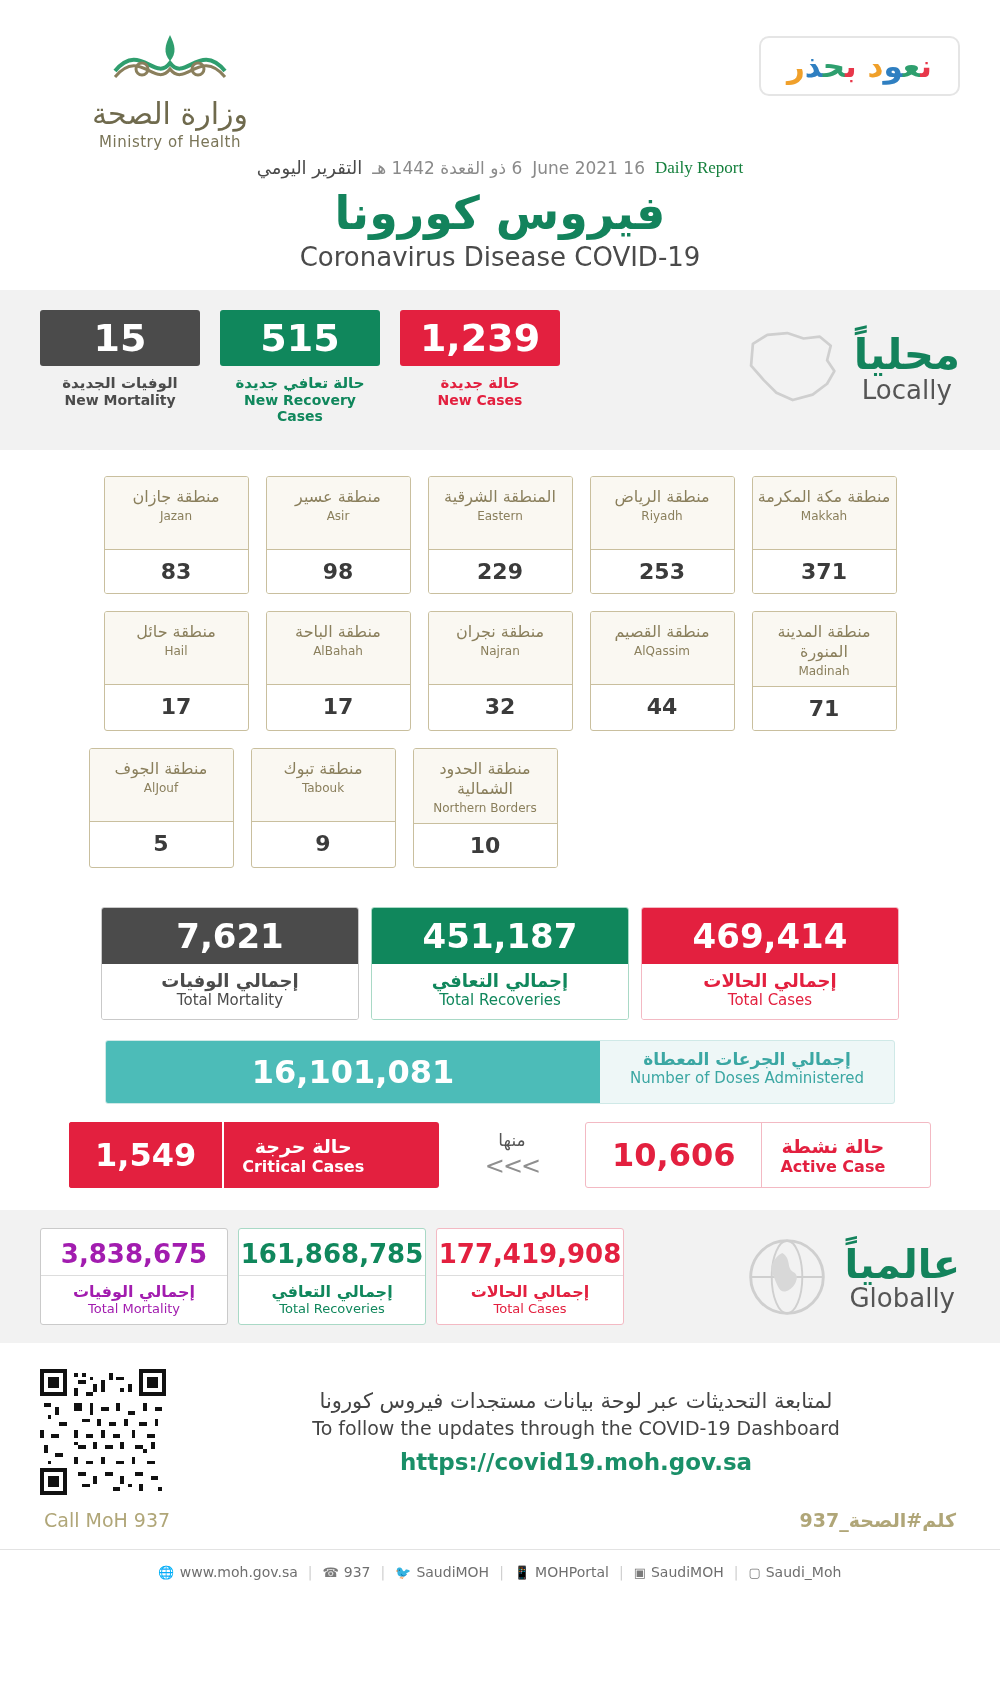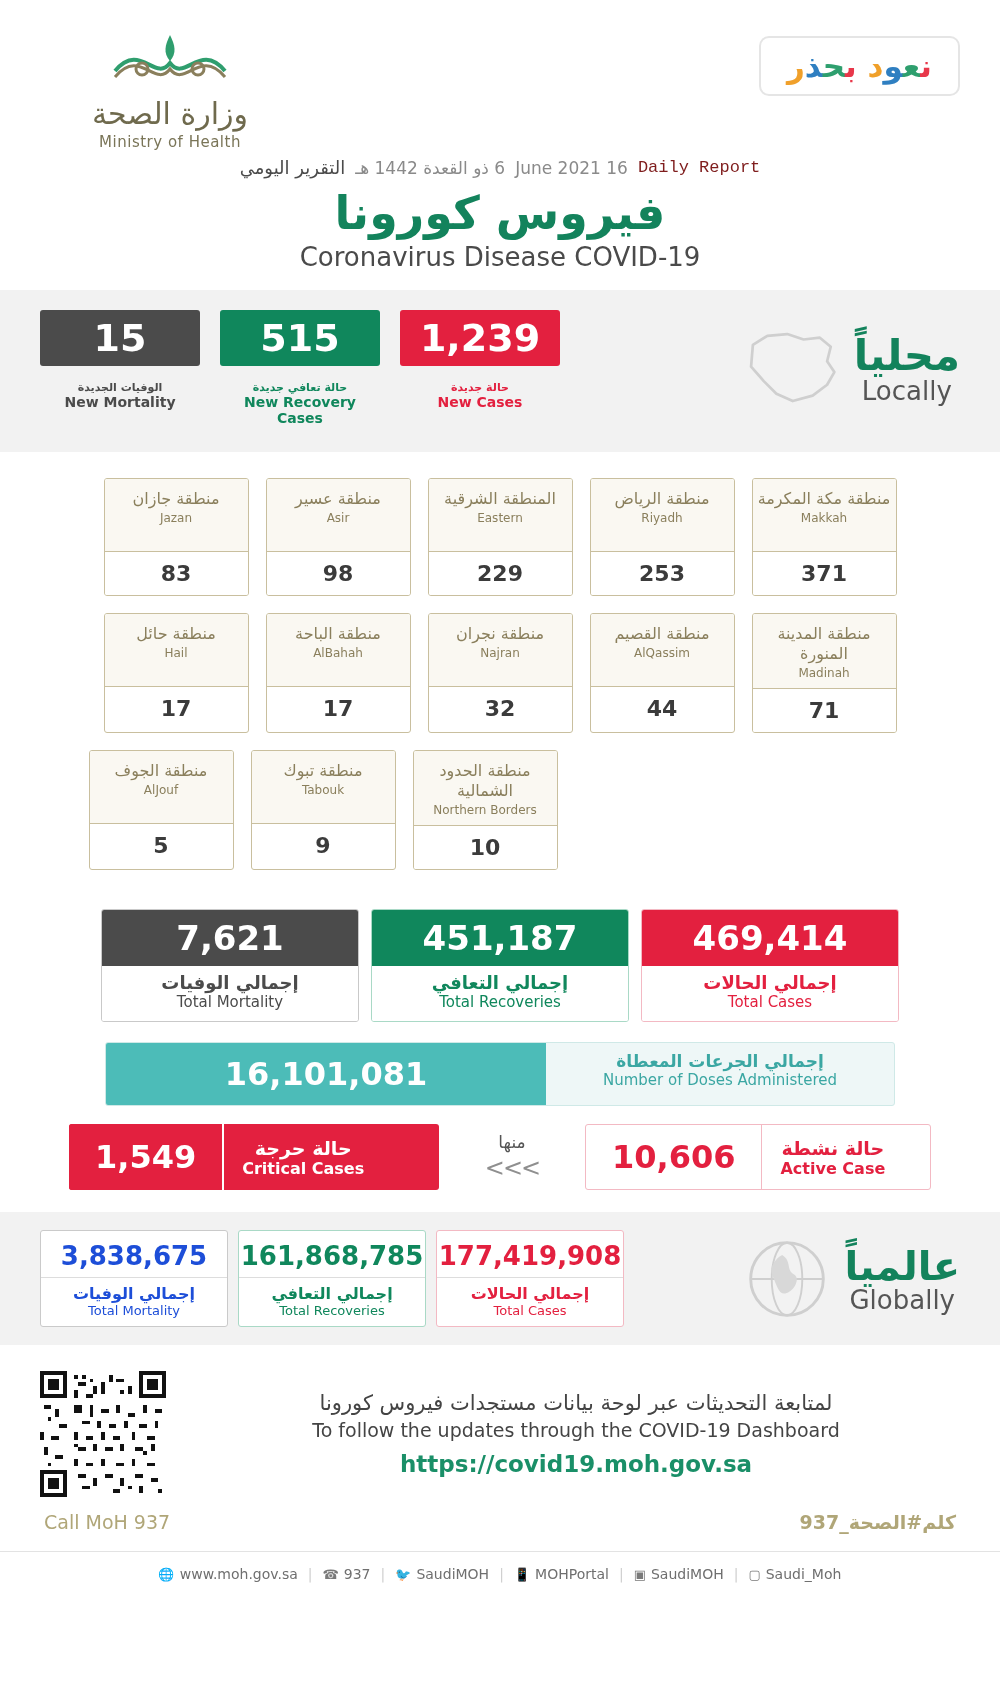--- a/index.html
+++ b/index.html
@@ -25,39 +25,39 @@
   .c1 { color:#e8374a; } .c2 { color:#2e9f6e; } .c3 { color:#2f7fc1; } .c4 { color:#f0a02a; }
 
   
   .titleband { text-align:center; padding: 6px 0 18px 0; }
   .daily {
     font-size: 17px; color:#4a4a4a; display:flex; justify-content:center; gap:10px; align-items:center;
     direction:rtl;
   }
   .daily .ar { font-size: 18px; }
   .daily .date { color:#8a8a8a; }
-  .daily .en { font-family:Liberation Mono, monospace; color:#7f1d1d; }
+  .daily .en { font-family:Liberation Serif, serif; color:#15803d; }
   .big-ar { font-size: 46px; font-weight:bold; color:#13835c; direction:rtl; margin-top: 8px; letter-spacing:1px;}
   .big-en { font-size: 26px; color:#4a4a4a; margin-top: 2px; }
 
   
   .locally {
     background:#f2f2f2; padding: 20px 40px 26px 40px; display:flex; align-items:center; justify-content:space-between;
   }
   .locally-right { display:flex; align-items:center; gap: 14px; }
   .locally-label { text-align:center; direction:rtl; }
   .locally-label .ar { font-size: 42px; font-weight:bold; color:#13835c; }
   .locally-label .en { font-size: 26px; color:#555; margin-top:-4px; }
   .ksa-map { width: 100px; height: 86px; }
   .stat-cards { display:flex; gap: 20px; }
   .stat-card { text-align:center; width: 160px; }
   .stat-card .num {
     font-size: 38px; font-weight:bold; color:#fff; padding: 6px 0; border-radius:3px;
   }
-  .stat-card .lab-ar { font-size: 11px; margin-top:15px; direction:rtl; font-weight:bold;}
+  .stat-card .lab-ar { font-size: 15px; margin-top:8px; direction:rtl; font-weight:bold;}
   .stat-card .lab-en { font-size: 14px; font-weight:bold; }
   .grey .num { background:#4b4b4b; } .grey .lab-ar, .grey .lab-en { color:#4b4b4b; }
   .green .num { background:#10875c; } .green .lab-ar, .green .lab-en { color:#10875c; }
   .red .num { background:#e3203f; } .red .lab-ar, .red .lab-en { color:#e3203f; }
 
   
   .regions { padding: 26px 40px 10px 40px; }
   .region-row { display:flex; justify-content:center; gap: 17px; margin-bottom: 17px; }
   .region {
     width: 145px; border:1px solid #c9bf9e; border-radius:3px; overflow:hidden; background:#fff;
@@ -78,21 +78,21 @@
   .total-card .lab .en { font-size: 15px; }
   .t-grey .num { background:#4b4b4b; } .t-grey .ar,.t-grey .en { color:#4b4b4b; } .t-grey { border-color:#c9c9c9;}
   .t-green .num { background:#10875c; } .t-green .ar,.t-green .en { color:#10875c; } .t-green { border-color:#a9d9c6;}
   .t-red .num { background:#e3203f; } .t-red .ar,.t-red .en { color:#e3203f; } .t-red { border-color:#f3b9c3;}
 
   
   .doses {
     margin: 20px auto 0 auto; width: 790px; display:flex; border:1px solid #cfe9e7; border-radius:3px; overflow:hidden;
     background:#eef7f7;
   }
-  .doses .num { background:#4cbcb8; color:#fff; font-size: 32px; font-weight:bold; padding: 12px 0; width: 440px; text-align:center;}
+  .doses .num { background:#4cbcb8; color:#fff; font-size: 32px; font-weight:bold; padding: 12px 0; width: 494px; text-align:center;}
   .doses .lab { flex:1; text-align:center; padding: 8px 10px; }
   .doses .lab .ar { font-size: 17px; color:#3ba7a3; direction:rtl; font-weight:bold;}
   .doses .lab .en { font-size: 15px; color:#3ba7a3; }
 
   
   .critical-row { display:flex; align-items:center; justify-content:center; gap: 18px; margin-top: 18px; padding: 0 40px;}
   .crit-card { display:flex; align-items:center; border-radius:3px; overflow:hidden; height: 66px; }
   .crit-card .num { font-size: 32px; font-weight:bold; padding: 0 26px; display:flex; align-items:center; height:100%; }
   .crit-card .lab { padding: 0 18px; text-align:center; }
   .crit-card .lab .ar { font-size: 19px; font-weight:bold; direction:rtl; }
@@ -114,21 +114,21 @@
   .glob-label { text-align:center; direction:rtl; }
   .glob-label .ar { font-size: 40px; font-weight:bold; color:#13835c; }
   .glob-label .en { font-size: 26px; color:#555; margin-top:-4px; }
   .globe { width: 86px; height:86px; }
   .glob-cards { display:flex; gap: 10px; }
   .g-card { width: 188px; border:1px solid #ddd; border-radius:3px; background:#fff; text-align:center; overflow:hidden;}
   .g-card .num { font-size: 26px; font-weight:bold; padding: 10px 0 6px 0; }
   .g-card .lab { border-top:1px solid #ddd; padding: 6px 0 8px 0; }
   .g-card .lab .ar { font-size: 16px; font-weight:bold; direction:rtl;}
   .g-card .lab .en { font-size: 13px; }
-  .g-grey .num, .g-grey .ar, .g-grey .en { color:#1d4ed8; } .g-grey { border-color:#cacaca; }
+  .g-grey .num, .g-grey .ar, .g-grey .en { color:#a21caf; } .g-grey { border-color:#cacaca; }
   .g-green .num, .g-green .ar, .g-green .en { color:#10875c; } .g-green { border-color:#a9d9c6;}
   .g-red .num, .g-red .ar, .g-red .en { color:#e3203f; } .g-red { border-color:#f3b9c3;}
 
   
   .follow { display:flex; align-items:center; padding: 26px 40px 0 40px; gap: 26px; }
   .qr { width: 126px; height: 126px; }
   .follow-text { flex:1; text-align:center; }
   .follow-text .ar { font-size: 21px; color:#444; direction:rtl; }
   .follow-text .en { font-size: 19px; color:#444; margin-top: 4px;}
   .follow-text .url { font-size: 23px; color:#1a8f68; font-weight:bold; margin-top: 10px;}

